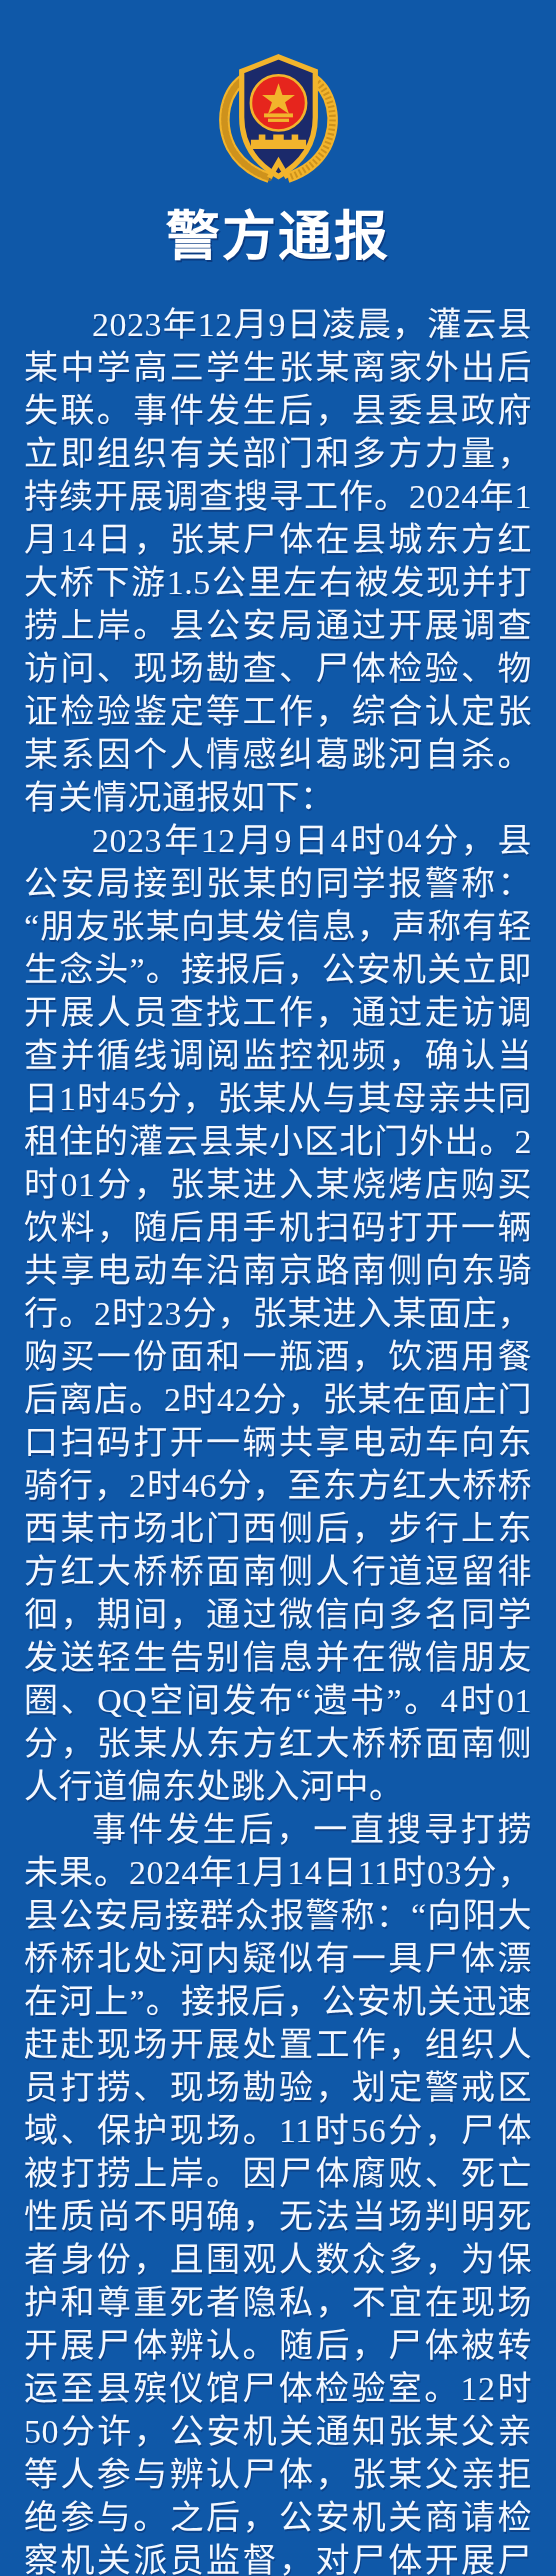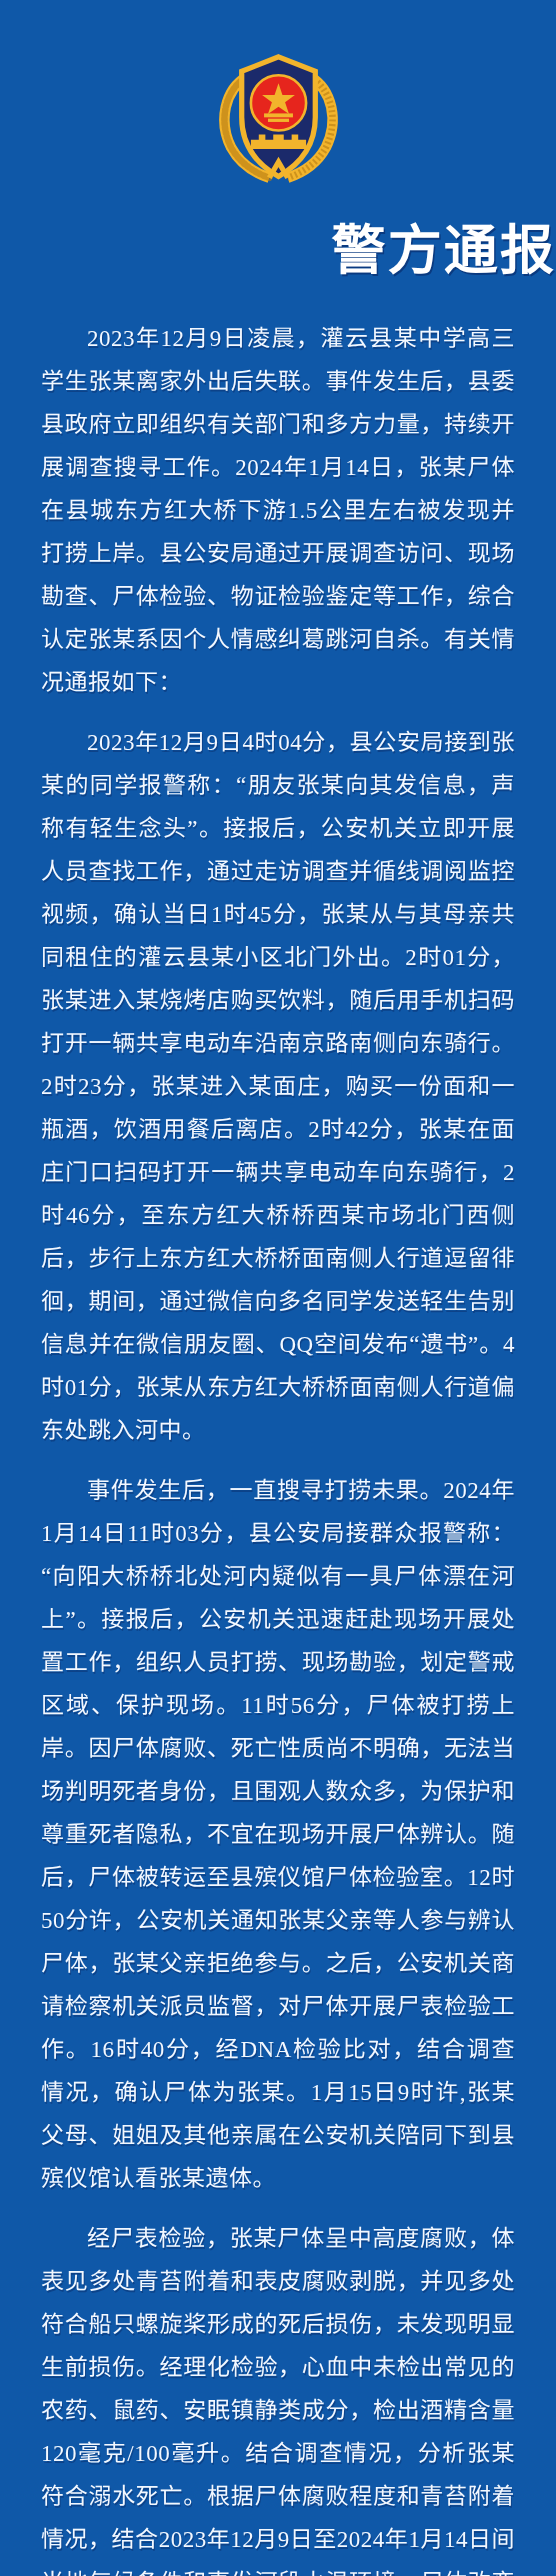--- a/index.html
+++ b/index.html
@@ -16,36 +16,36 @@
     background: var(--bg, #0f58a8);
     color: var(--fg, #f3f8ff);
   }
   .badge-wrap {
     width: 133px;
     height: 138px;
     margin: 49px auto 0 auto;
   }
   .badge-wrap svg { width: 100%; height: 100%; display: block; }
   .title {
-    margin-top: 29px;
-    text-align: right;
+    margin-top: 15px;
+    text-align: center;
     font-size: 54px;
     font-weight: bold;
     letter-spacing: 2.1px;
     line-height: 1.3;
     color: #ffffff;
     text-shadow: 1.5px 2.1px 0 rgba(7, 35, 95, 0.55);
   }
   .body-text {
     margin-top: 31px;
     padding: 0 24px;
   }
   .body-text p {
-    margin: 17px;
-    font-size: 23px;
+    margin: 0;
+    font-size: 34px;
     line-height: 43px;
     text-align: justify;
     text-justify: inter-ideograph;
     text-indent: 2em;
     letter-spacing: 0.5px;
     color: var(--fg, #f3f8ff);
     text-shadow: 1px 1.5px 0 rgba(8, 40, 100, 0.45);
   }
 </style>
 </head>

